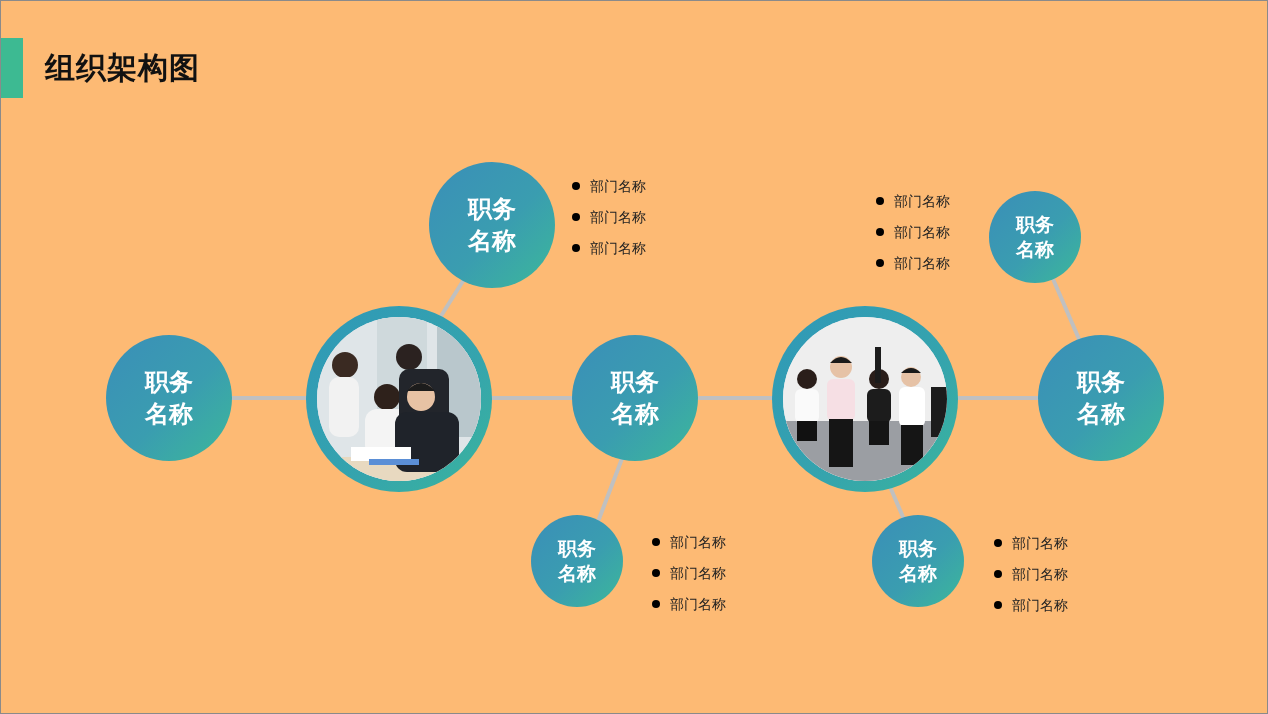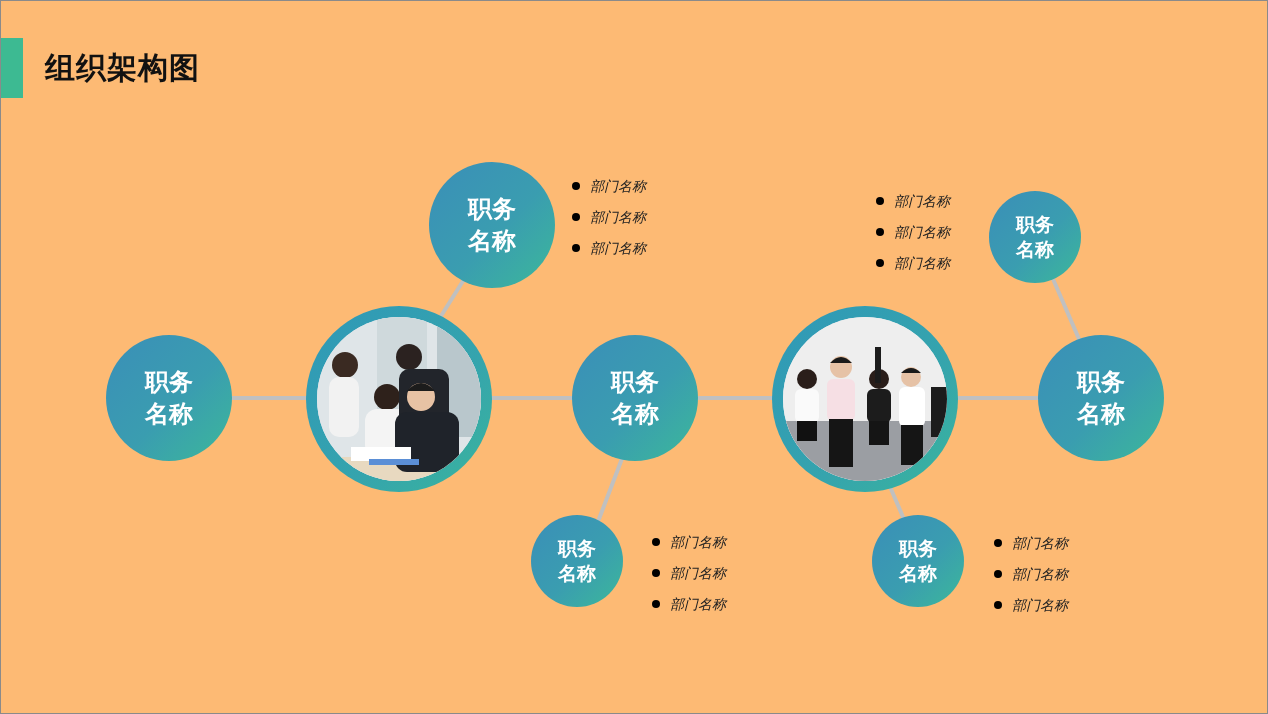--- a/index.html
+++ b/index.html
@@ -15,21 +15,21 @@
           background:linear-gradient(135deg,#3a8fb8 0%,#3a9db0 55%,#3cb89a 100%);
           display:flex; align-items:center; justify-content:center; flex-direction:column;
           color:#fff; font-weight:bold; text-align:center; }
   .node.big { width:126px; height:126px; font-size:24px; line-height:32px; }
   .node.small { width:92px; height:92px; font-size:19px; line-height:25px; }
   .node span { display:block; }
   .photo { position:absolute; border-radius:50%;
            background:linear-gradient(135deg,#2f98b8 0%,#35a4ad 60%,#3ab59c 100%); }
   .photo .inner { position:absolute; left:11px; top:11px; right:11px; bottom:11px;
                   border-radius:50%; overflow:hidden; background:#e9ecef; }
-  .bullets { position:absolute; list-style:none; margin:0; padding:0;font-style:italic; }
+  .bullets { position:absolute; list-style:none; margin:0; padding:0; }
   .bullets li { position:relative; font-size:14px; color:#222; height:31px; line-height:31px; padding-left:18px; }
   .bullets li::before { content:""; position:absolute; left:0; top:11px; width:8px; height:8px;
                         border-radius:50%; background:#000; }
 </style>
 </head>
 <body>
 
 <div class="slide">
 
   <div class="accent-bar"></div>

